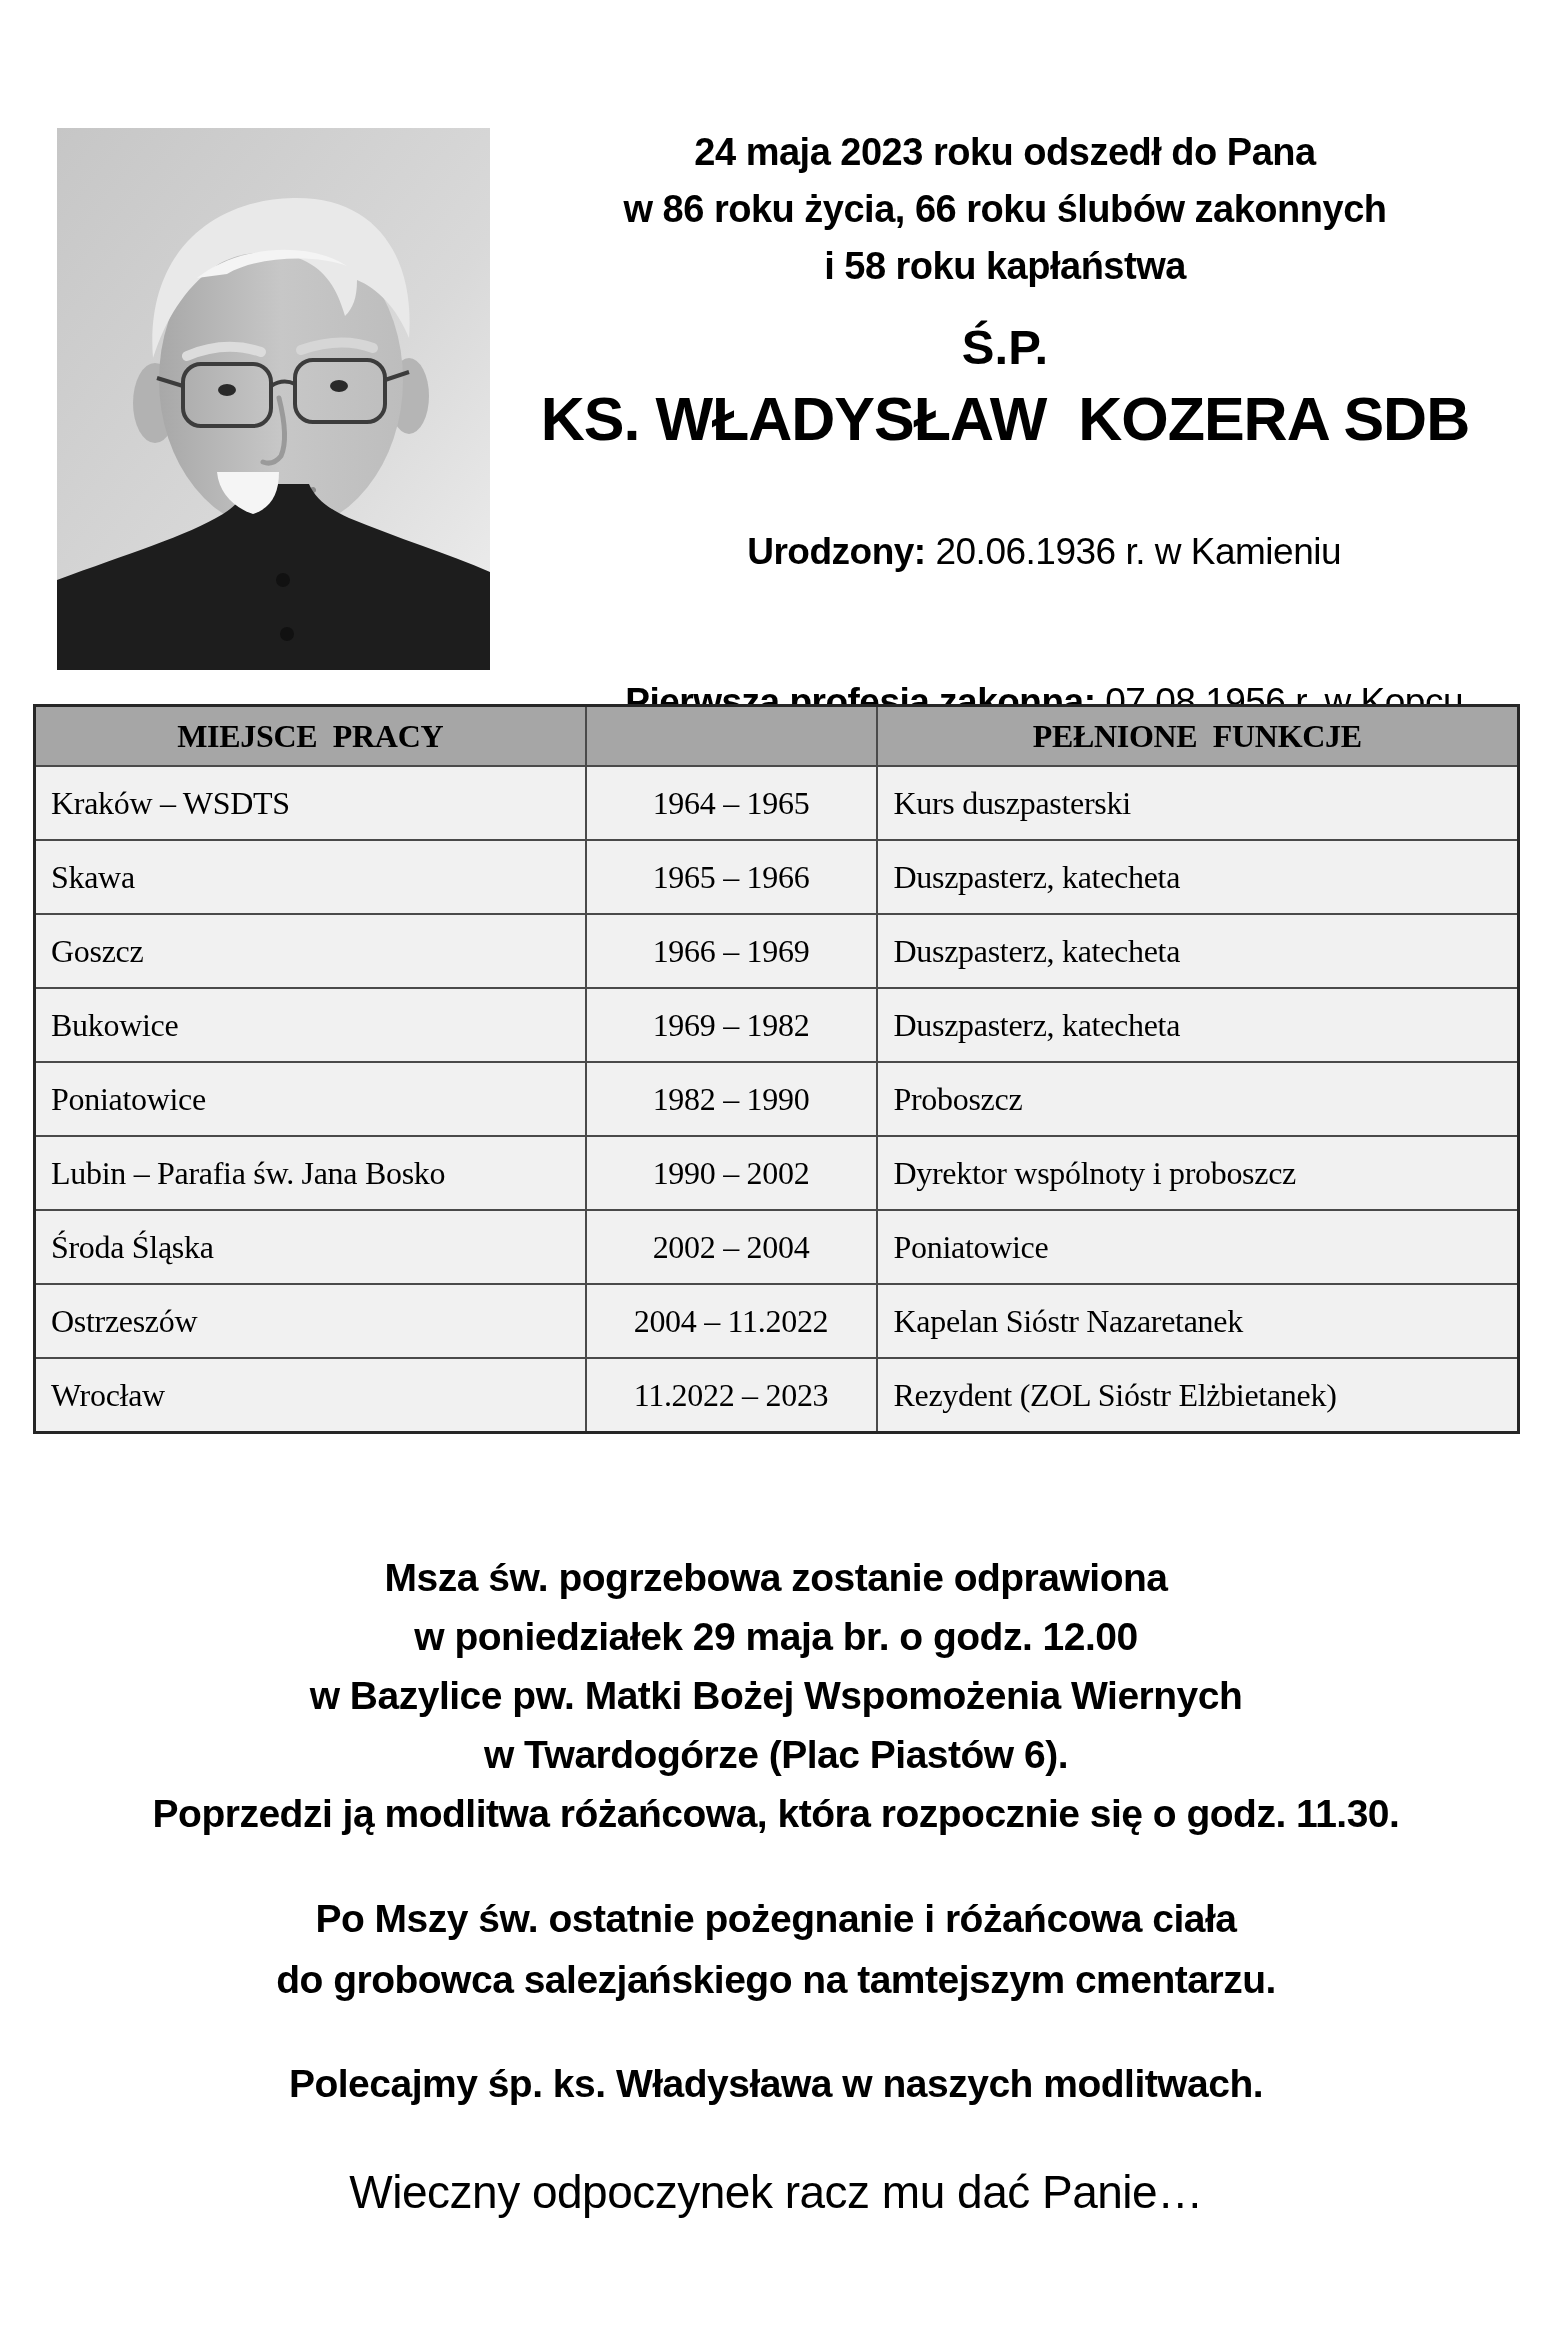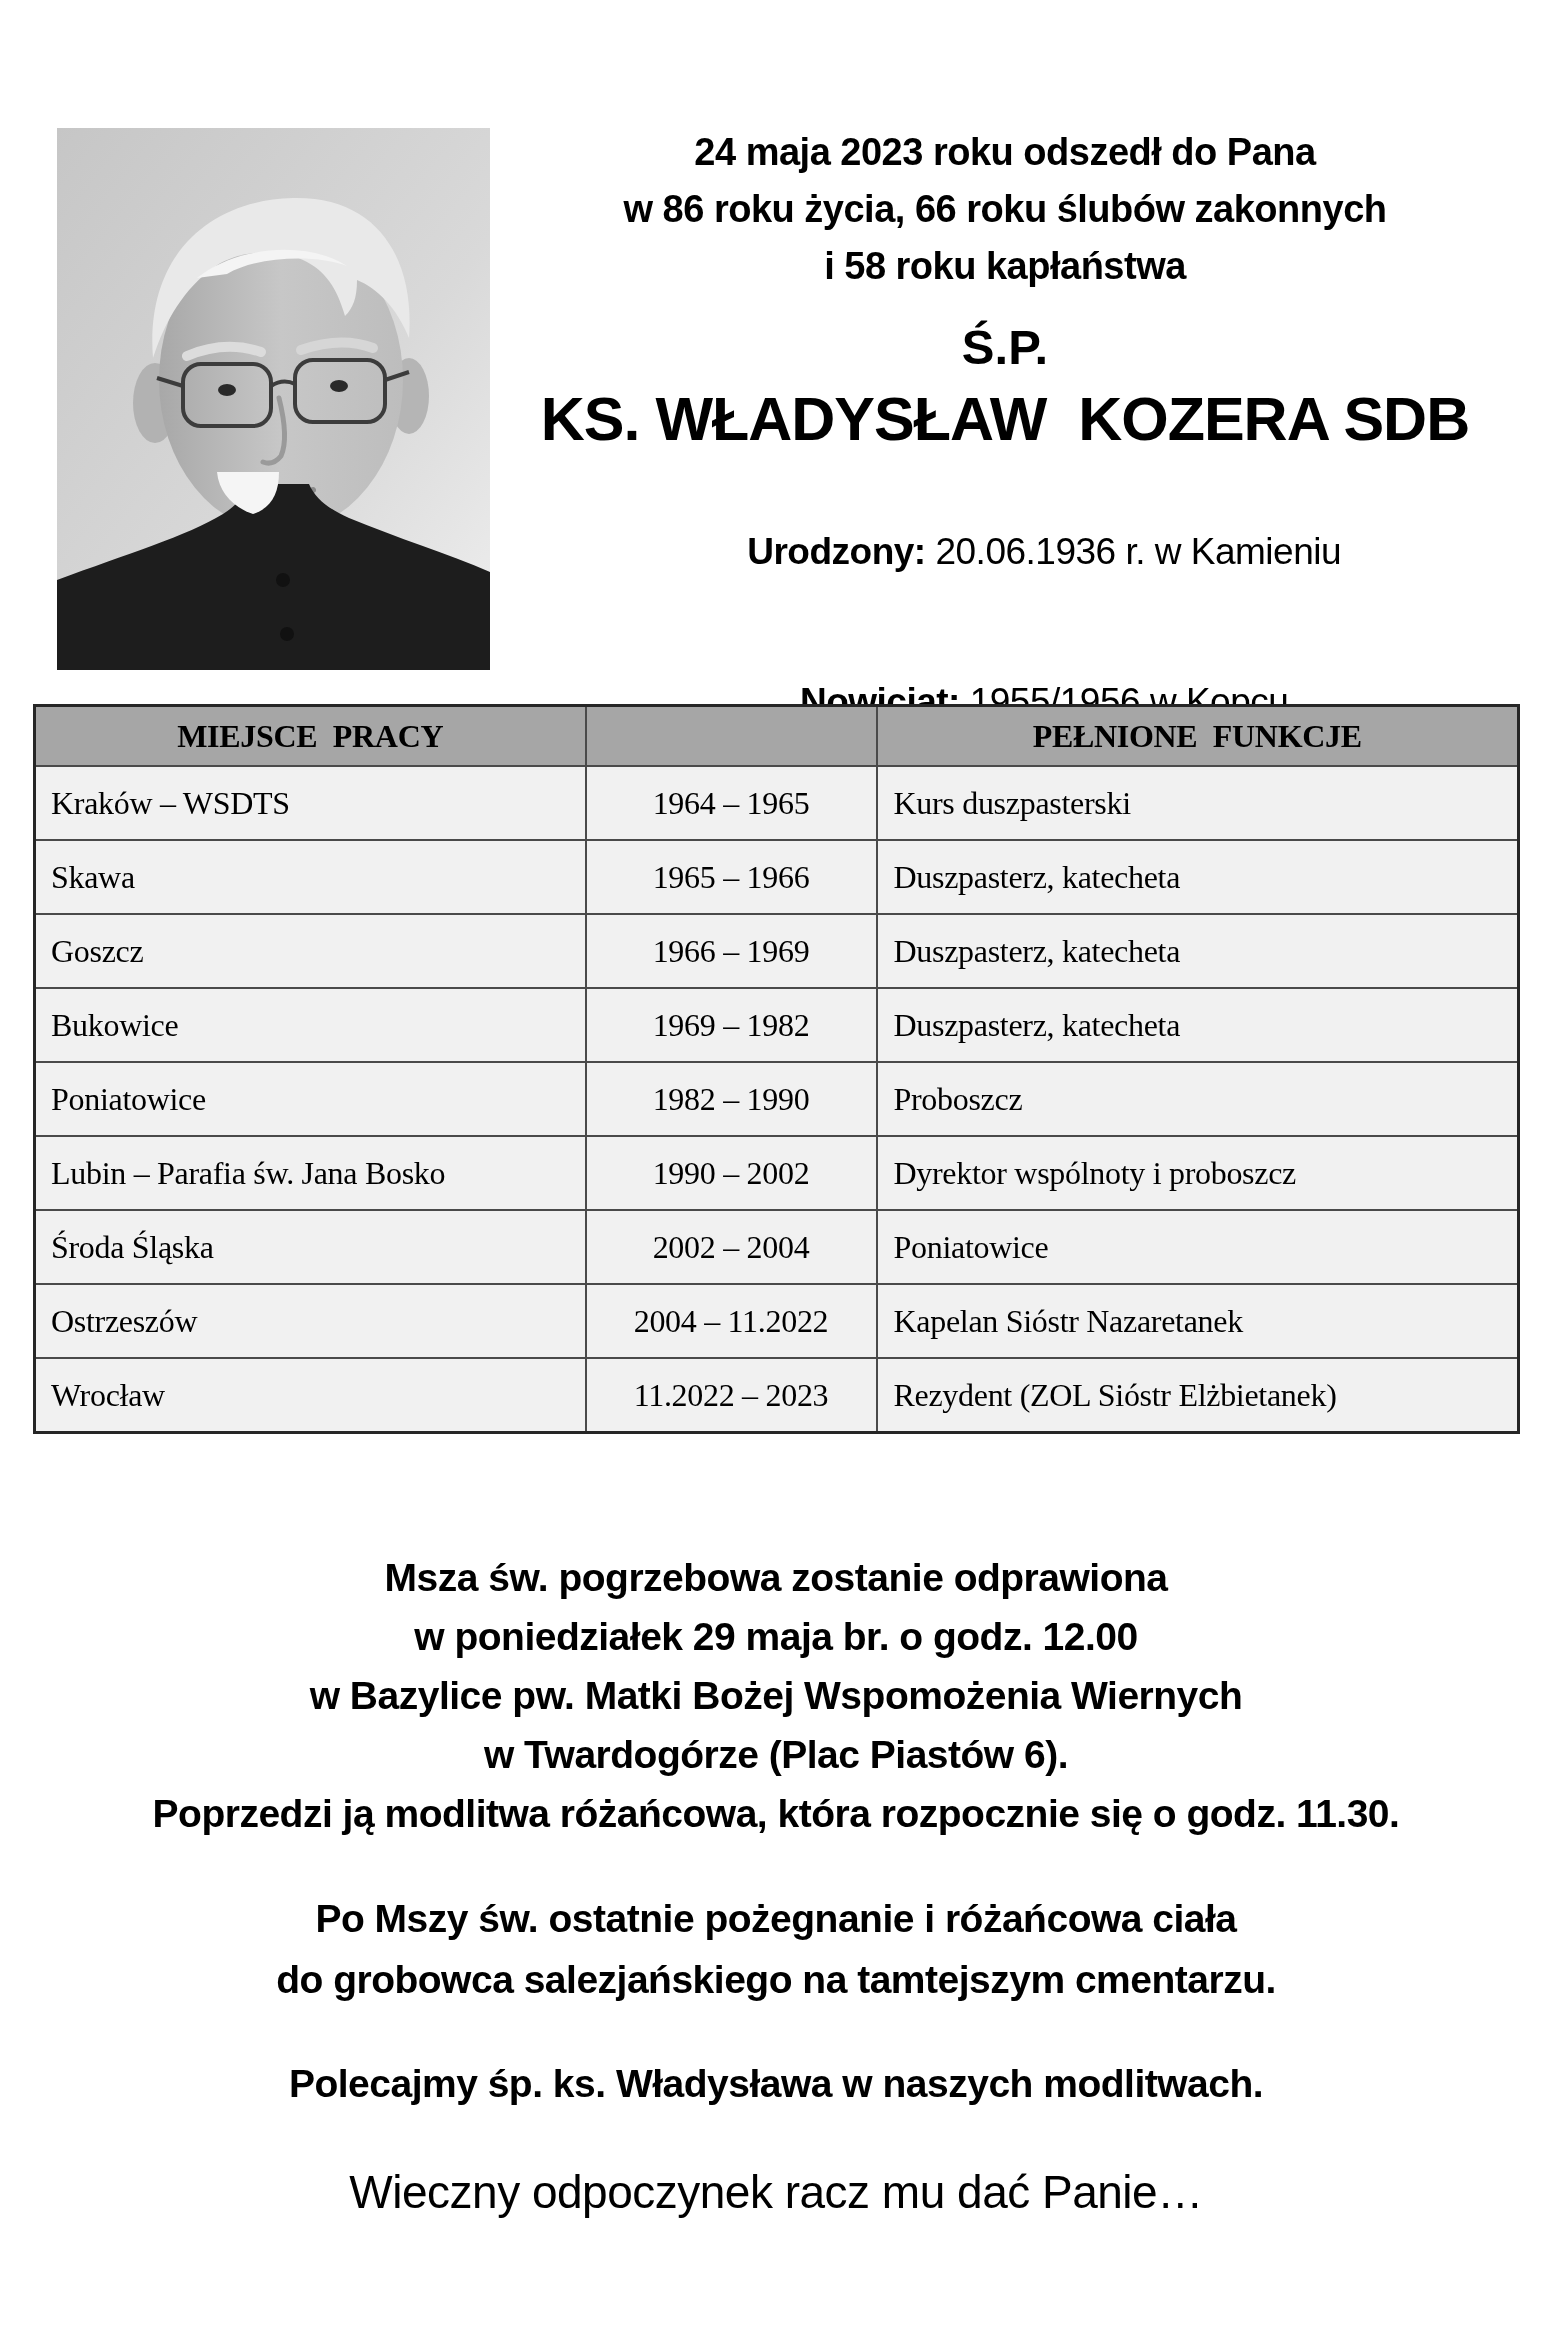--- a/index.html
+++ b/index.html
@@ -188,23 +188,20 @@
     <div class="intro-line">w 86 roku życia, 66 roku ślubów zakonnych</div>
     <div class="intro-line">i 58 roku kapłaństwa</div>
     <div class="sp-line">Ś.P.</div>
     <div class="name-line">KS. WŁADYSŁAW  KOZERA SDB</div>
 
     <div class="bio-block">
       <div class="bio-line">
         <span class="bio-label">Urodzony:</span><span class="bio-value">20.06.1936 r. w Kamieniu</span>
       </div>
       <div class="bio-line">
-        <span class="bio-label">Nowicjat:</span><span class="bio-value">1955/1956 w Kopcu</span>
-      </div>
-      <div class="bio-line">
         <span class="bio-label">Pierwsza profesja zakonna:</span><span class="bio-value">07.08.1956 r. w Kopcu</span>
       </div>
       <div class="bio-line">
         <span class="bio-label">Święcenia prezbiteratu:</span><span class="bio-value">22.06.1964 r. w Krakowie</span>
       </div>
     </div>
   </div>
 
   <table class="work-table">
     <colgroup>

